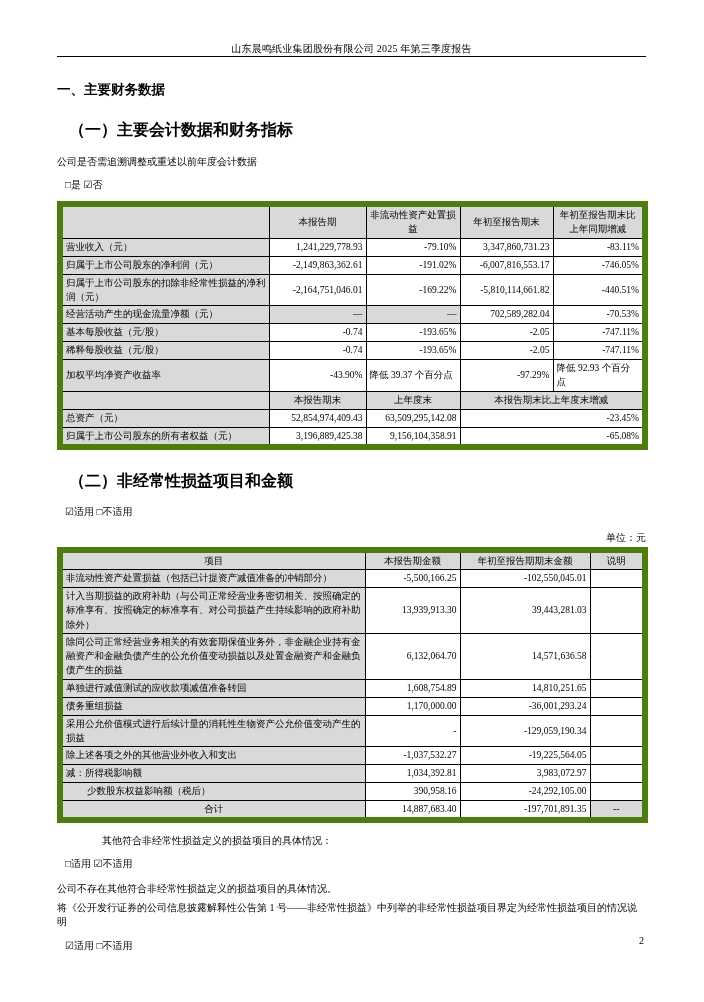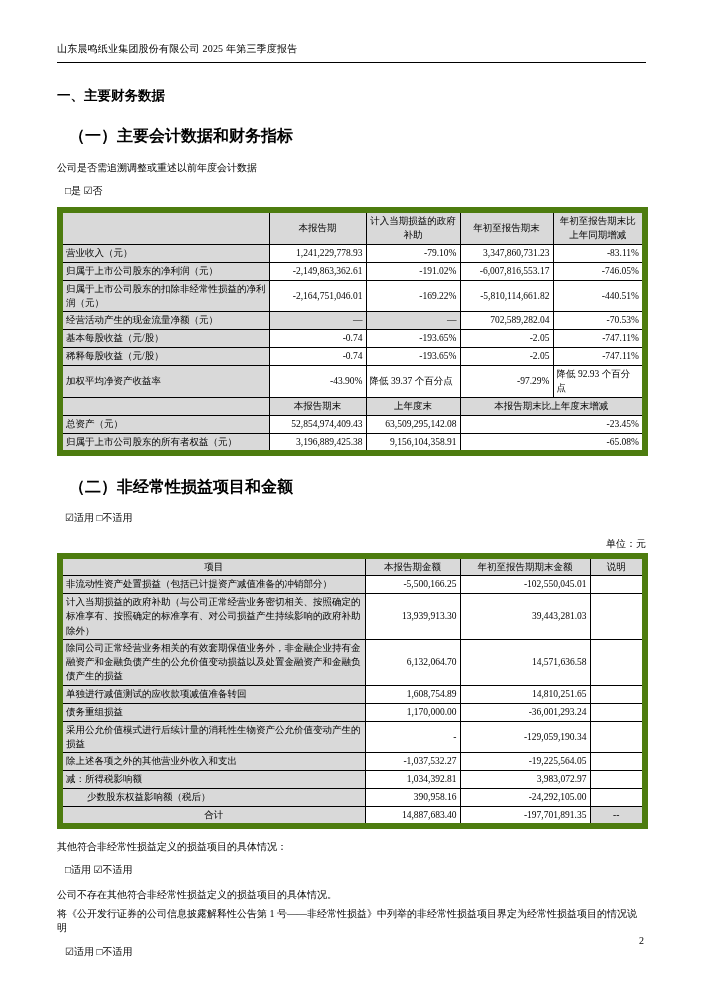--- a/index.html
+++ b/index.html
@@ -10,22 +10,21 @@
     height: 1002px;
     background: #ffffff;
     color: #000;
     font-family: "Liberation Serif", "DejaVu Serif", serif;
     overflow: hidden;
   }
   .content { padding: 42px 58px 0 57px; }
 
   .doc-header {
     font-size: 10px;
-    text-align: left;
-    padding-bottom: 6px;
+    text-align: center;
     border-bottom: 1.5px solid #000;
     letter-spacing: 0.2px;
   }
 
   h1.sec {
     font-size: 13.5px;
     font-weight: bold;
     margin: 24px 0 0 0;
     font-family: "Liberation Sans", "DejaVu Sans", sans-serif;
   }
@@ -97,21 +96,21 @@
         <col style="width:209px">
           <col style="width:97px">
           <col style="width:94px">
           <col style="width:93px">
           <col style="width:92px">
       </colgroup>
       <tbody>
           <tr class="hrow1">
         <th class="g"></th>
         <th class="g ctr">本报告期</th>
-        <th class="g ctr">计入当期损益的政府补助</th>
+        <th class="g ctr">非流动性资产处置损益</th>
         <th class="g ctr">年初至报告期末</th>
         <th class="g ctr">年初至报告期末比上年同期增减</th>
       </tr>
       <tr class="drow">
         <td class="g">营业收入（元）</td>
         <td class="num">1,241,229,778.93</td>
         <td class="num">-79.10%</td>
         <td class="num">3,347,860,731.23</td>
         <td class="num">-83.11%</td>
       </tr>
@@ -258,21 +257,21 @@
       <tr class="drow">
         <td class="g ctr">合计</td>
         <td class="num">14,887,683.40</td>
         <td class="num">-197,701,891.35</td>
         <td class="g ctr">--</td>
       </tr>
     </tbody>
       </table>
 
     <div class="notes">
-      <p class="body-line" style="margin-top:11px;">其他符合非经常性损益定义的损益项目的具体情况：</p>
+      <p class="body-line" style="margin-top:11px;margin-left:45px;">其他符合非经常性损益定义的损益项目的具体情况：</p>
       <p class="cb-line">
         <span>□适用</span>
         <span>☑不适用</span>
       </p>
       <p class="body-line" style="margin-top:11px;">公司不存在其他符合非经常性损益定义的损益项目的具体情况。</p>
       <p class="body-line" style="margin-top:5px;">将《公开发行证券的公司信息披露解释性公告第 1 号——非经常性损益》中列举的非经常性损益项目界定为经常性损益项目的情况说明</p>
       <p class="cb-line" style="margin-top:10px;">
         <span>☑适用</span>
         <span>□不适用</span>
       </p>

